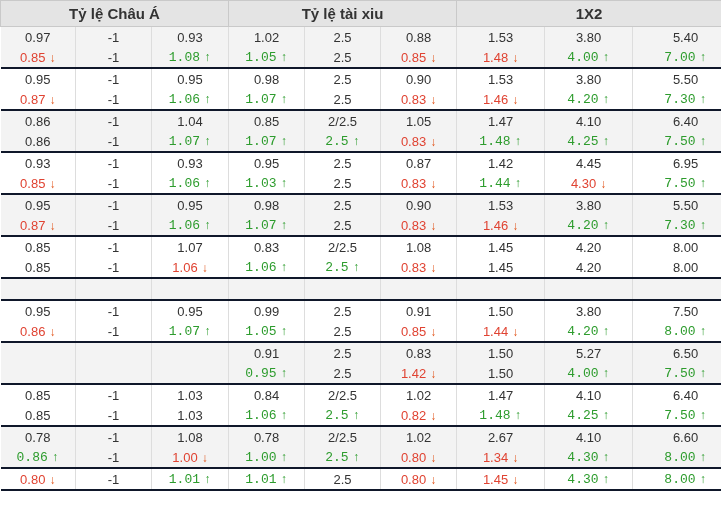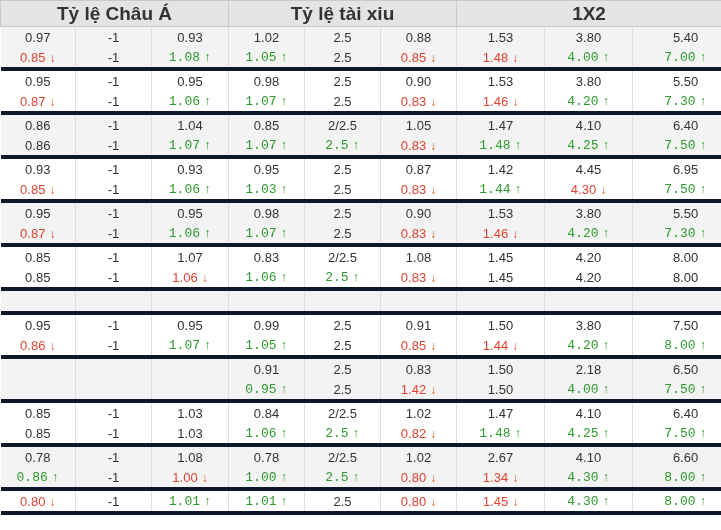--- a/index.html
+++ b/index.html
@@ -8,32 +8,32 @@
     font-family:"Liberation Sans","DejaVu Sans",sans-serif;
     background:#fff;
   }
   table{
     border-collapse:collapse;table-layout:fixed;width:721px;
   }
   thead th{
     background:#e4e4e4;
     border:1px solid #c9c9c9;
     height:25px;
-    font-size:19px;font-weight:bold;color:#333;
+    font-size:15px;font-weight:bold;color:#333;
     text-align:center;padding:0;
   }
   td{
     height:20px;padding:0;
     font-size:13px;color:#333;
     text-align:center;vertical-align:middle;
     white-space:nowrap;
   }
   td:not(:first-child){border-left:1px solid #ddd;}
   td:last-child{border-right:1px solid #ddd;padding-left:17px;}
-  tbody.pair{border-bottom:4px solid #0f172a;}
+  tbody.pair{border-bottom:2px solid #0f172a;}
   tbody.shade td{background:#f3f3f3;}
   td.up{color:#2d9c2d;font-family:Liberation Mono, monospace;}
   td.down{color:#e04332;}
   td .arrow{
     font-size:12px;font-weight:bold;margin-left:4px;
   }
   td.up .arrow{color:#2d9c2d;}
   td.down .arrow{color:#e2571e;}
 </style>
 </head>
@@ -241,21 +241,21 @@
     </tbody>
     <tbody class="pair shade">
       <tr>
         <td><span></span></td>
         <td><span></span></td>
         <td><span></span></td>
         <td><span>0.91</span></td>
         <td><span>2.5</span></td>
         <td><span>0.83</span></td>
         <td><span>1.50</span></td>
-        <td><span>2.18</span></td>
+        <td><span>5.27</span></td>
         <td><span>6.50</span></td>
       </tr>
       <tr>
         <td><span></span></td>
         <td><span></span></td>
         <td><span></span></td>
         <td class="up"><span>0.95</span><span class="arrow">↑</span></td>
         <td><span>2.5</span></td>
         <td class="down"><span>1.42</span><span class="arrow">↓</span></td>
         <td><span>1.50</span></td>

